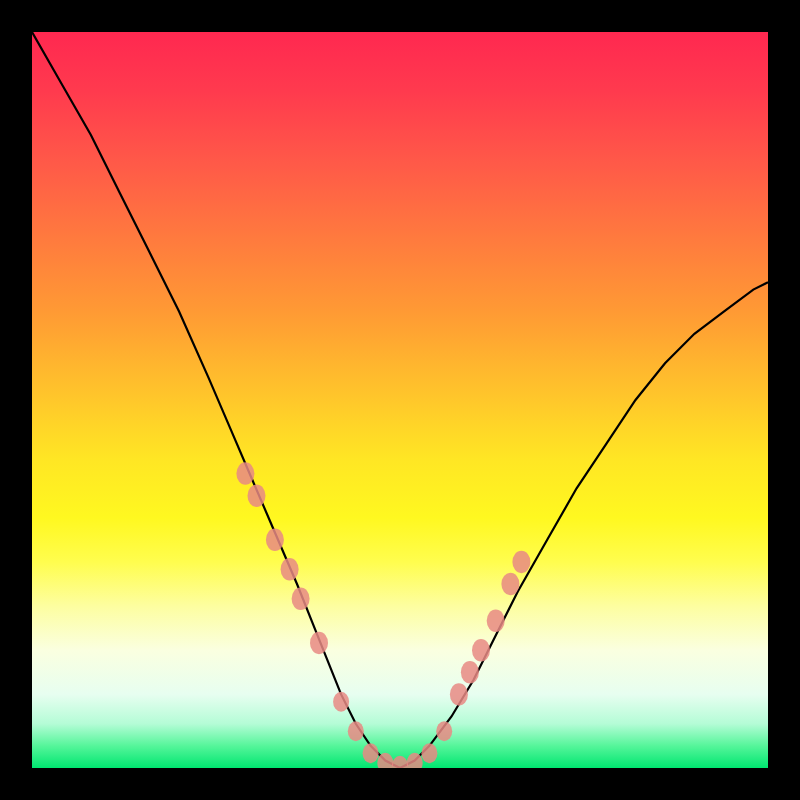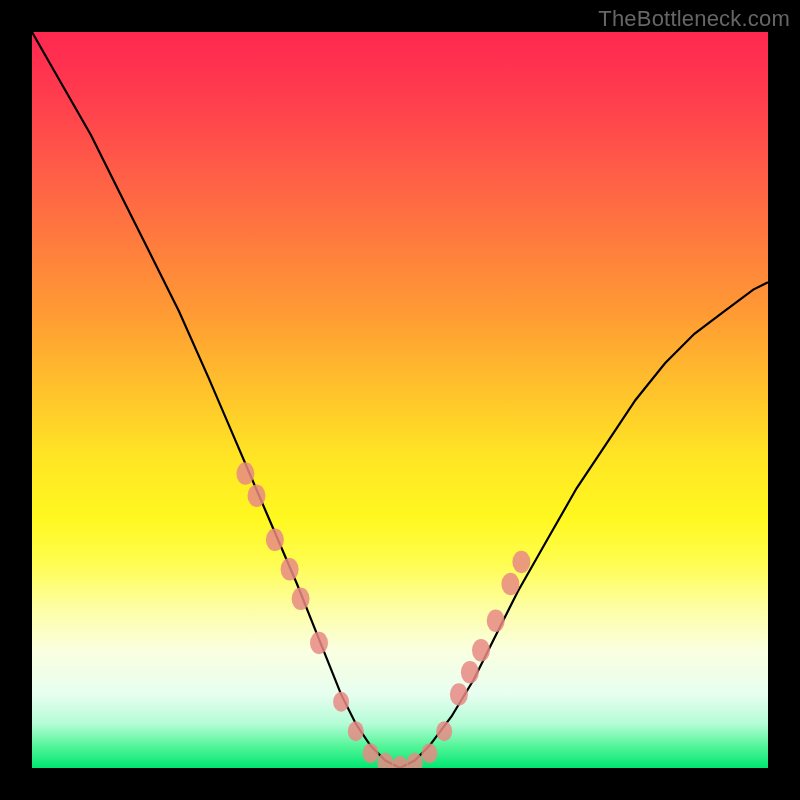--- a/index.html
+++ b/index.html
@@ -62,21 +62,20 @@
   }
   .marker {
     fill: #e88a84;
     fill-opacity: 0.85;
   }
 </style>
 </head>
 <body>
 
 <div class="frame">
-  <div class="watermark">TheBottleneck.com</div>
   <div class="plot">
     <svg class="curve" viewBox="0 0 736 736" preserveAspectRatio="none">
       <path id="curve-path" fill="none" stroke="#000" stroke-width="2.2" d="M0.0 0.0 L29.4 51.5 L58.9 103.0 L88.3 161.9 L117.8 220.8 L147.2 279.7 L176.6 345.9 L198.7 397.4 L220.8 449.0 L242.9 500.5 L265.0 552.0 L279.7 588.8 L294.4 625.6 L309.1 662.4 L323.8 691.8 L338.6 713.9 L353.3 728.6 L368.0 736.0 L382.7 728.6 L397.4 713.9 L419.5 684.5 L441.6 647.7 L463.7 603.5 L485.8 559.4 L515.2 507.8 L544.6 456.3 L574.1 412.2 L603.5 368.0 L633.0 331.2 L662.4 301.8 L691.8 279.7 L721.3 257.6 L736.0 250.2"></path>
       <g id="markers">
           <ellipse cx="213.4" cy="441.6" rx="9" ry="11.25" class="marker"></ellipse>
           <ellipse cx="224.5" cy="463.7" rx="9" ry="11.25" class="marker"></ellipse>
           <ellipse cx="242.9" cy="507.8" rx="9" ry="11.25" class="marker"></ellipse>
           <ellipse cx="257.6" cy="537.3" rx="9" ry="11.25" class="marker"></ellipse>
           <ellipse cx="268.6" cy="566.7" rx="9" ry="11.25" class="marker"></ellipse>
           <ellipse cx="287.0" cy="610.9" rx="9" ry="11.25" class="marker"></ellipse>

